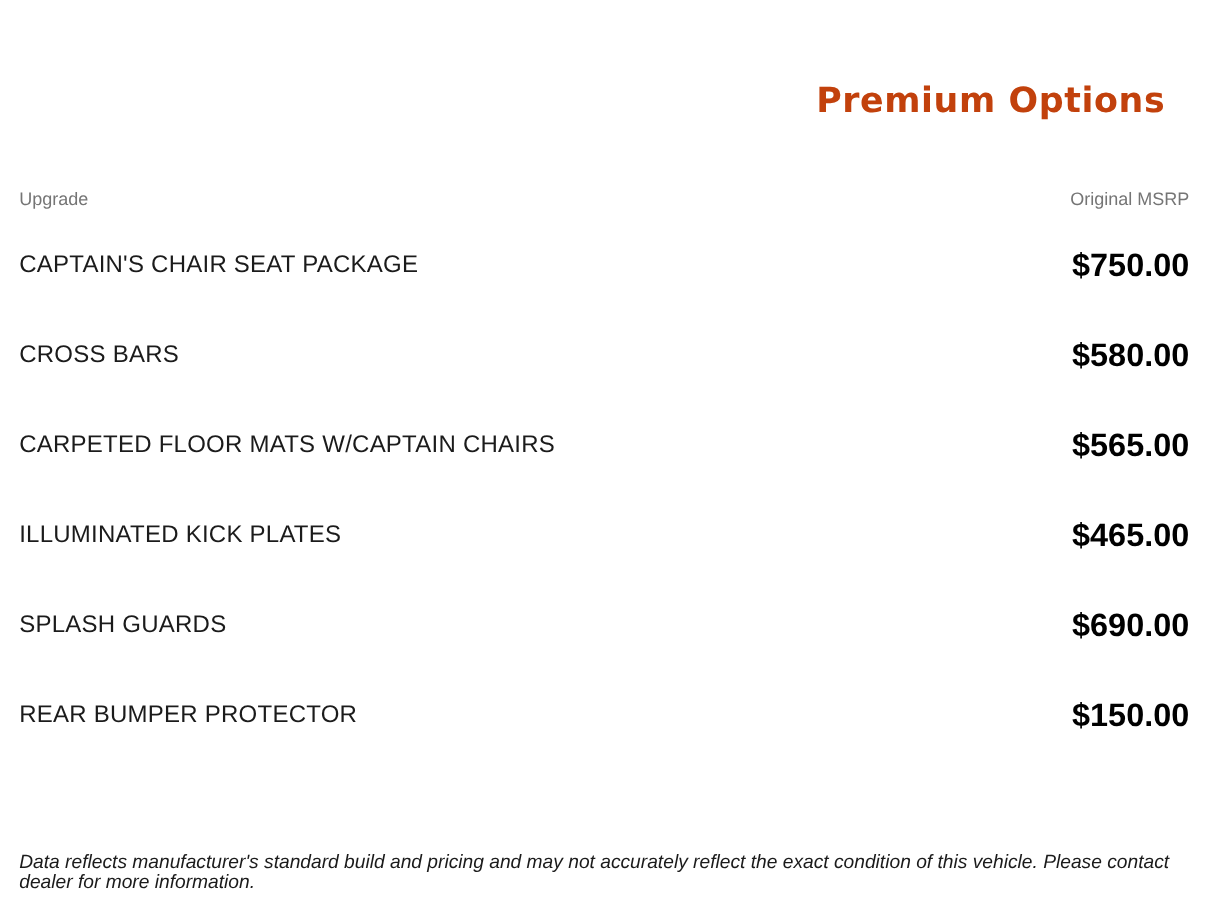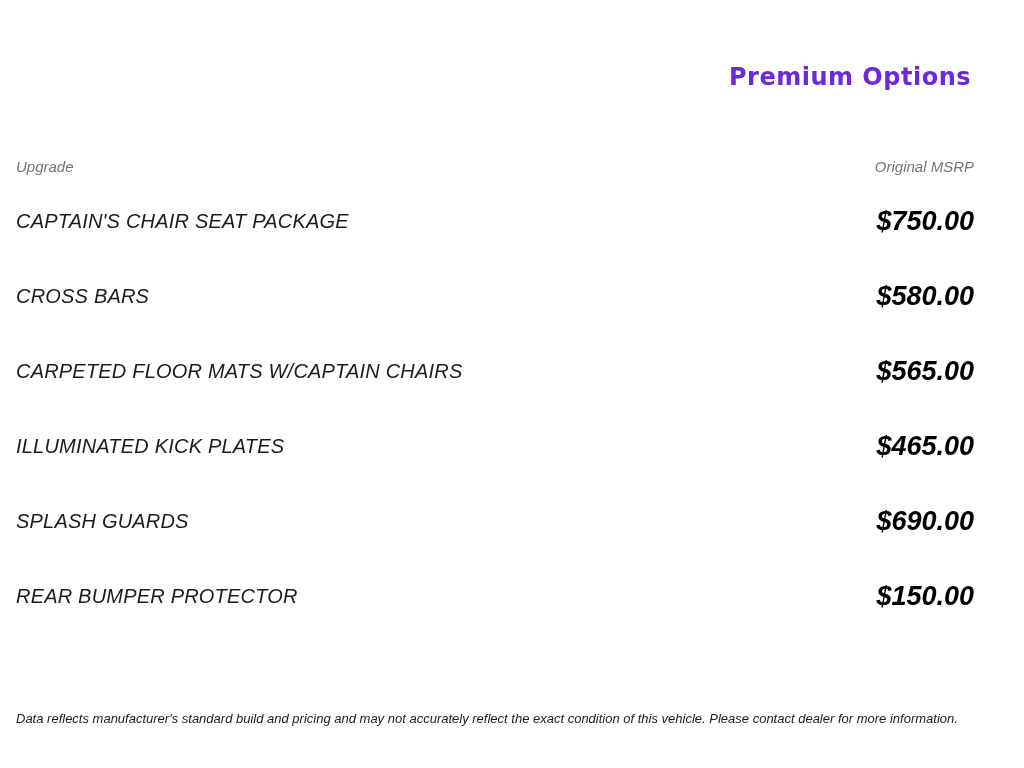--- a/index.html
+++ b/index.html
@@ -13,32 +13,31 @@
     width: 1024px;
     height: 768px;
     background: #ffffff;
     overflow: hidden;
   }
   .page-title {
     position: absolute;
     top: 47px;
     right: 53px;
     font-family: "DejaVu Sans", "Liberation Sans", sans-serif;
-    font-size: 24px;
+    font-size: 29px;
     font-weight: 600;
     letter-spacing: 0.5px;
-    color: #6d28d9;
+    color: #c2410c;
     white-space: nowrap;
   }
   .options-table {
     position: absolute;
     left: 16px;
-    right: 50px;
+    right: 33px;
     top: 148px;
-    font-style: italic;
   }
   .header-row {
     height: 36px;
     display: flex;
     justify-content: space-between;
     align-items: center;
   }
   .col-header {
     font-size: 15px;
     color: #757575;
@@ -60,21 +59,21 @@
     font-size: 27px;
     font-weight: bold;
     color: #000000;
     white-space: nowrap;
   }
   .disclaimer {
     position: absolute;
     left: 16px;
     right: 33px;
     top: 710px;
-    font-size: 13px;
+    font-size: 16px;
     line-height: 17px;
     font-style: italic;
     color: #1b1b1b;
   }
 </style>
 </head>
 <body>
 
 <div class="page">
 

